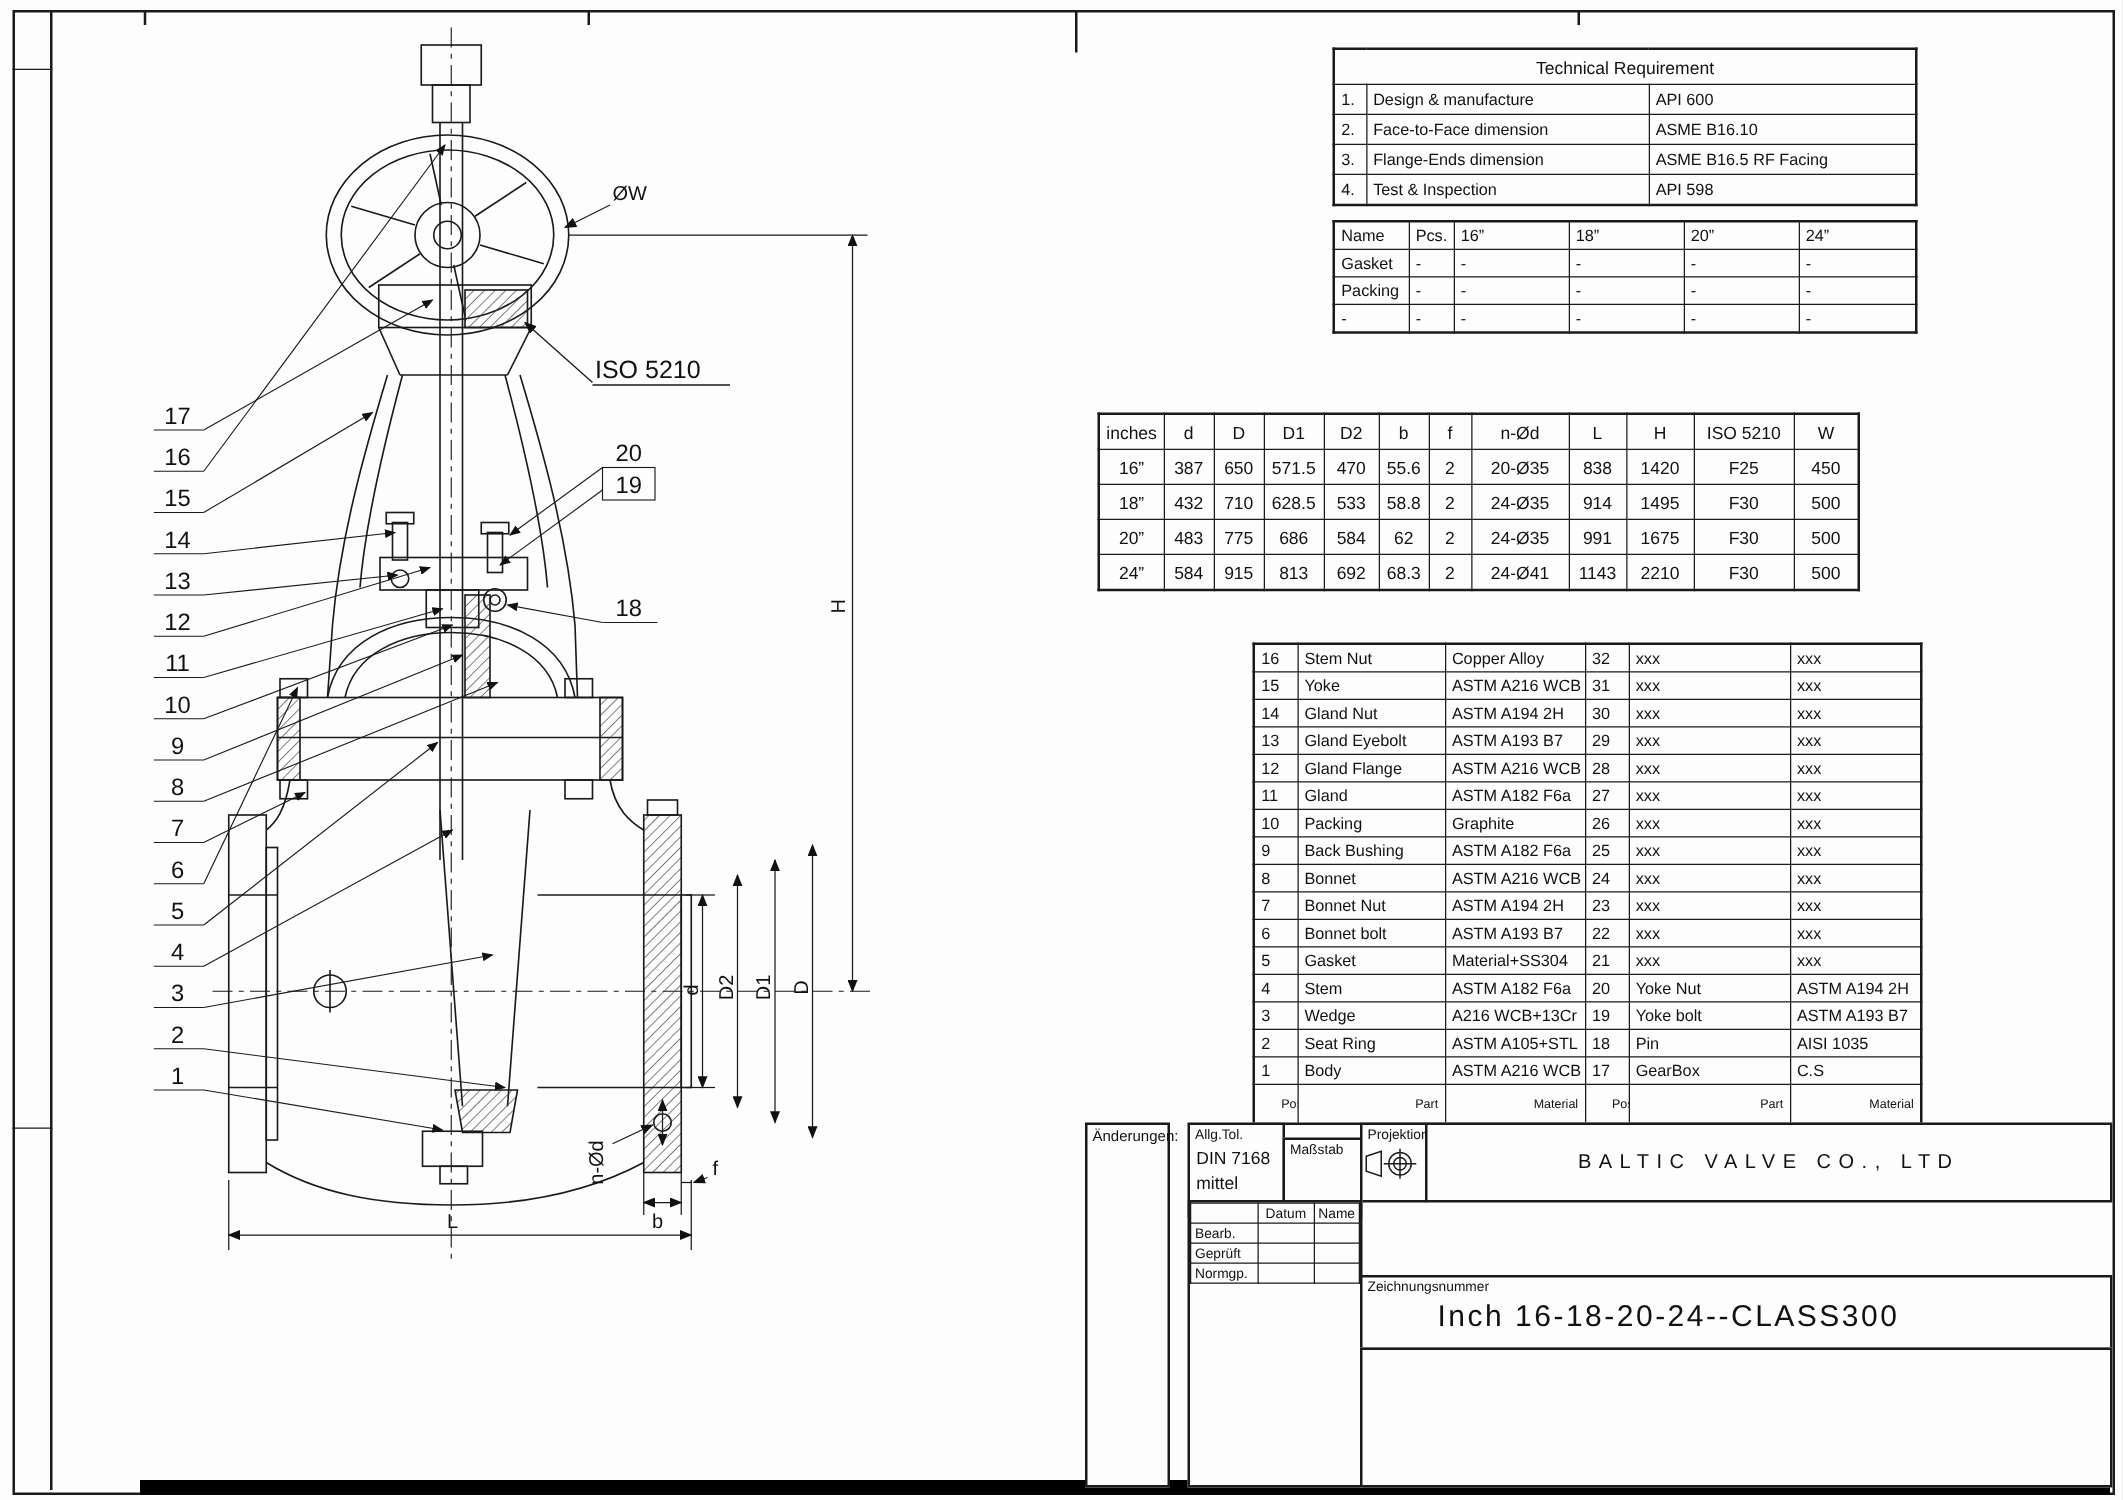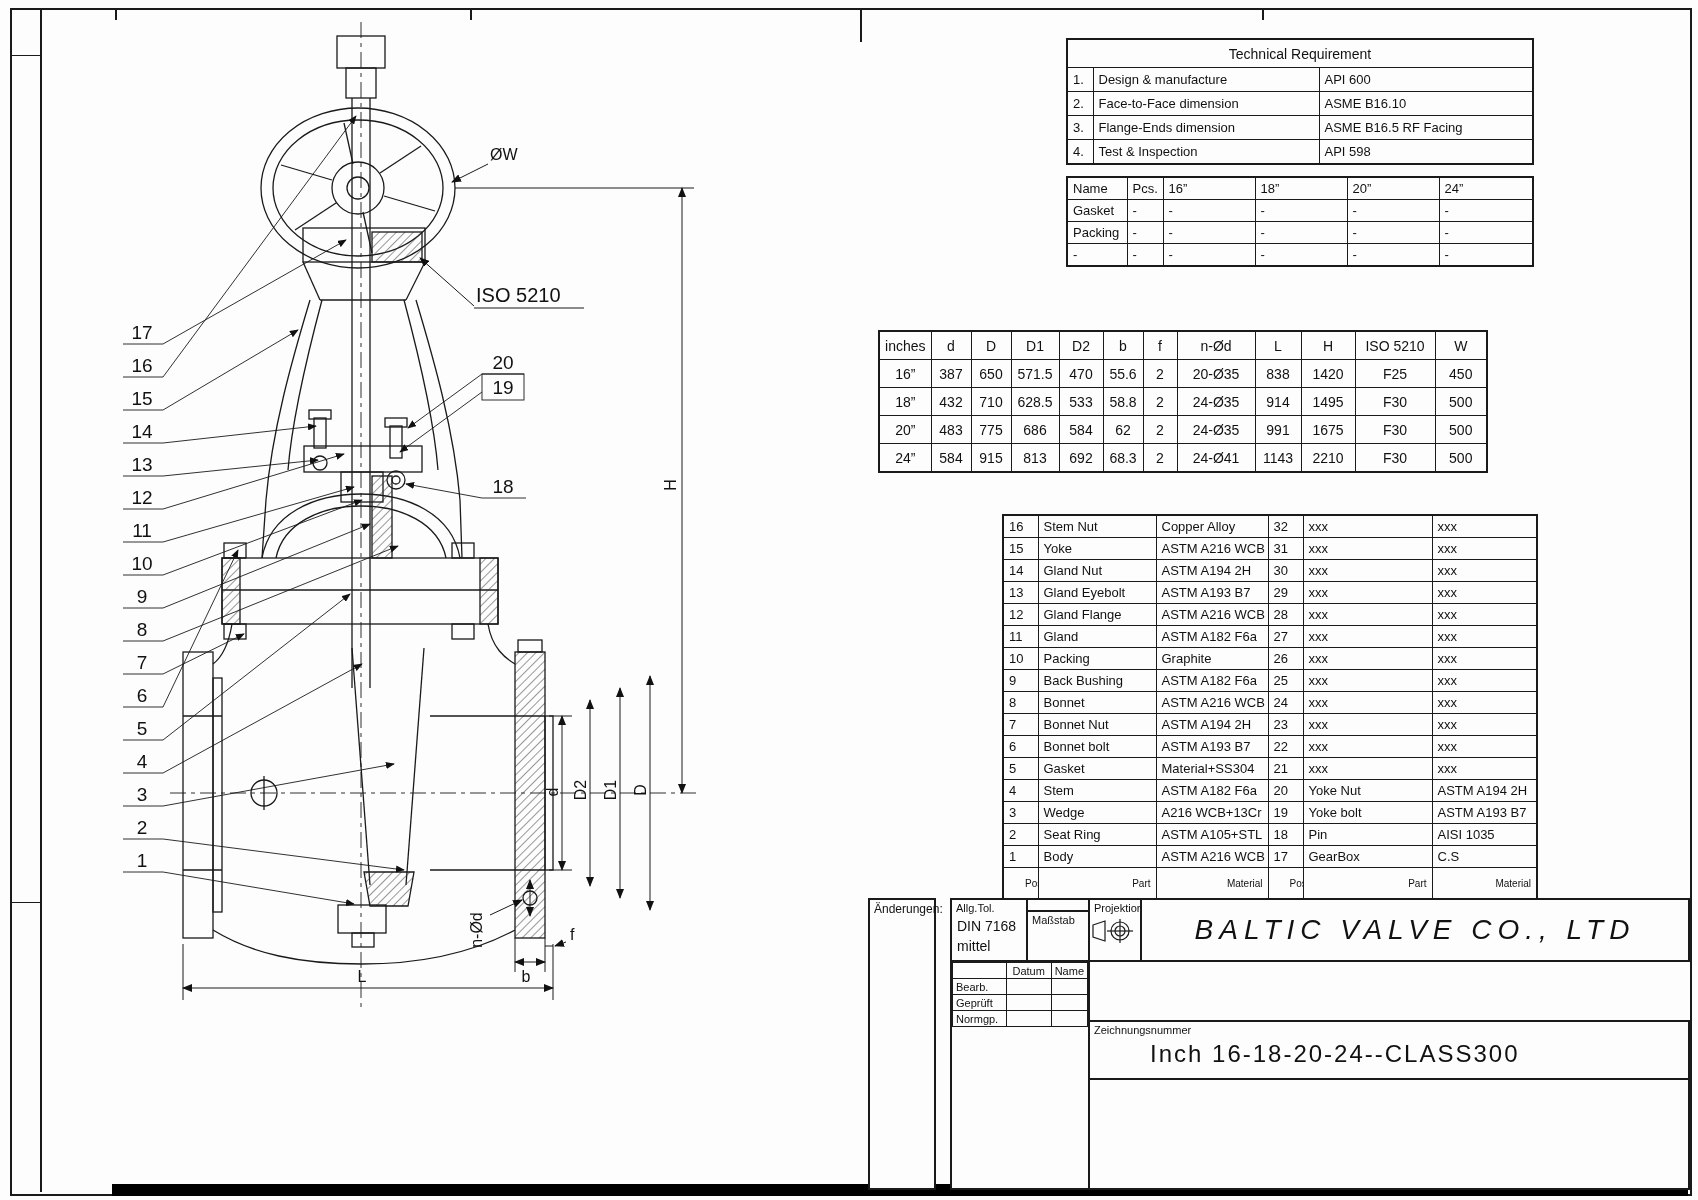--- a/index.html
+++ b/index.html
@@ -26,21 +26,21 @@
   
   .tb{position:absolute;border:2px solid #1a1a1a;background:#fdfdfd;box-sizing:border-box;}
   .tb .lbl{font-size:11px;padding:2px 4px;}
   #tb-aend{left:868px;top:898px;width:68px;height:292px;}
   #tb-aend .lbl{font-size:12px;}
   #tb-allgtol{left:950px;top:898px;width:78px;height:76px;}
   #tb-allgtol .val{font-size:14px;padding:1px 5px;line-height:18px;}
   #tb-mass{left:1026px;top:910px;width:64px;height:64px;}
   #tb-proj{left:1088px;top:898px;width:54px;height:64px;}
   #tb-company{left:1140px;top:898px;width:550px;height:64px;display:flex;align-items:center;justify-content:center;}
-  #tb-company .big{font-size:28px;letter-spacing:6px;font-style:italic;}
+  #tb-company .big{font-size:16px;letter-spacing:6px;}
   #tb-sub{left:950px;top:960px;width:140px;height:230px;}
   #tb-sub table{border-collapse:collapse;width:100%;}
   #tb-sub td{border:1px solid #1a1a1a;font-size:11px;height:15px;padding:0 3px;white-space:nowrap;overflow:hidden;}
   #tb-sub td.hd{text-align:center;font-weight:normal;}
   #tb-benennung{left:1088px;top:960px;width:602px;height:62px;}
   #tb-benennung .big{font-size:27px;letter-spacing:4px;text-align:center;margin-top:6px;}
   #tb-zeich{left:1088px;top:1020px;width:602px;height:60px;}
   #tb-zeich .big{font-size:24px;letter-spacing:2px;padding-left:60px;margin-top:2px;}
   #tb-strip{left:1088px;top:1078px;width:602px;height:112px;}
   #bottom-bar{left:112px;top:1184px;width:1576px;height:12px;background:#000;}

